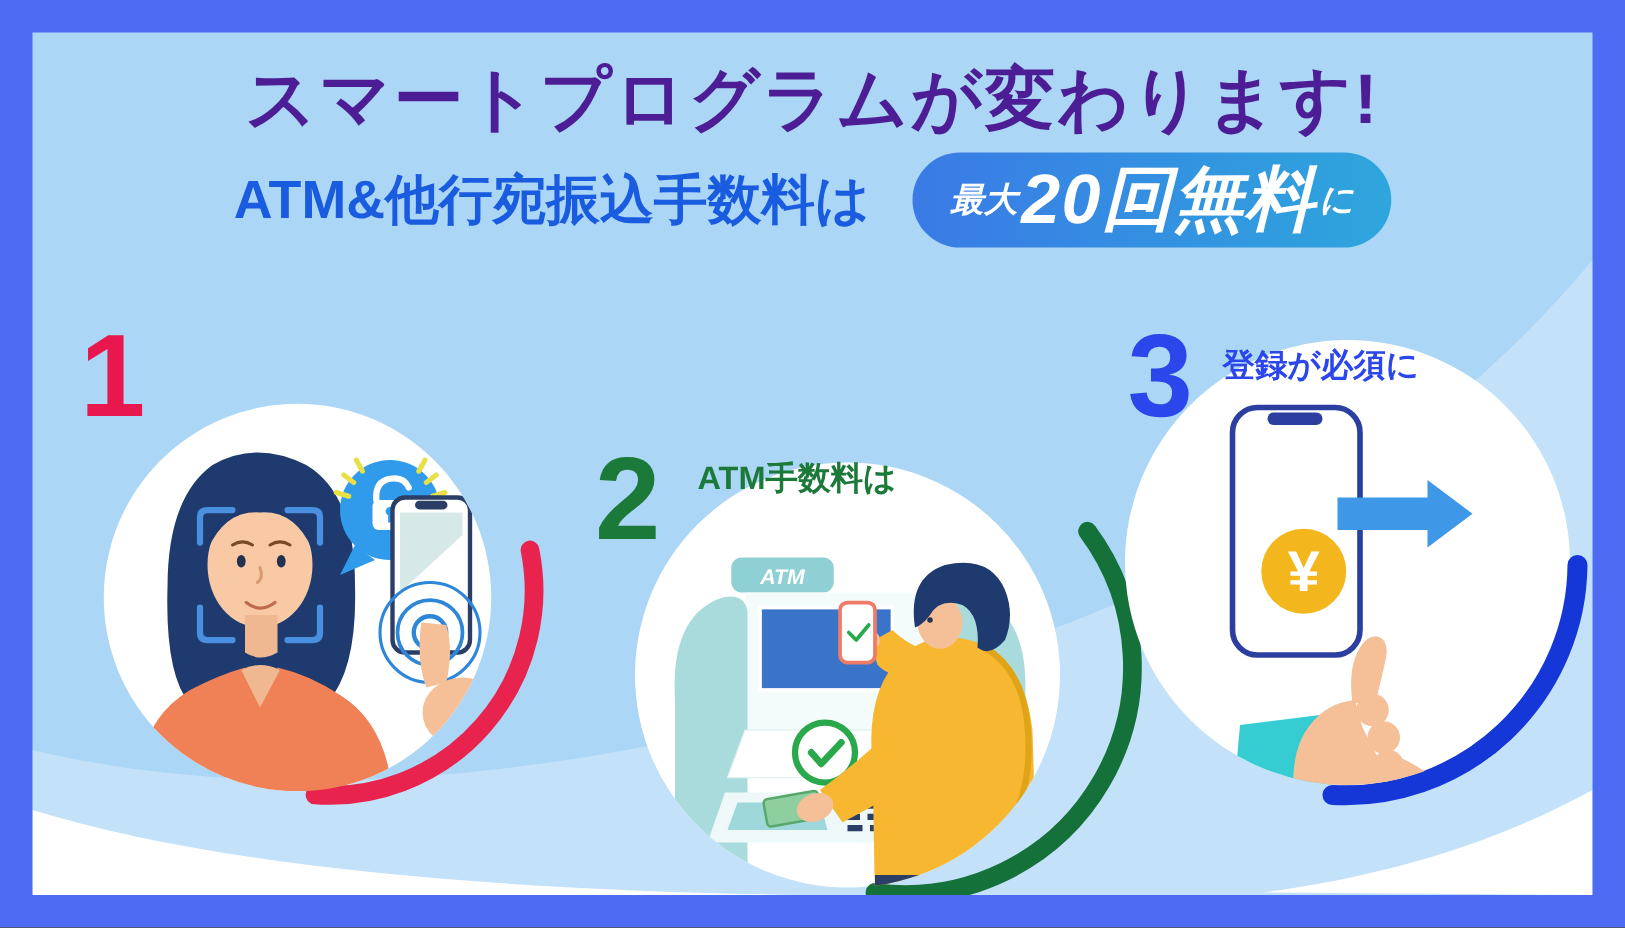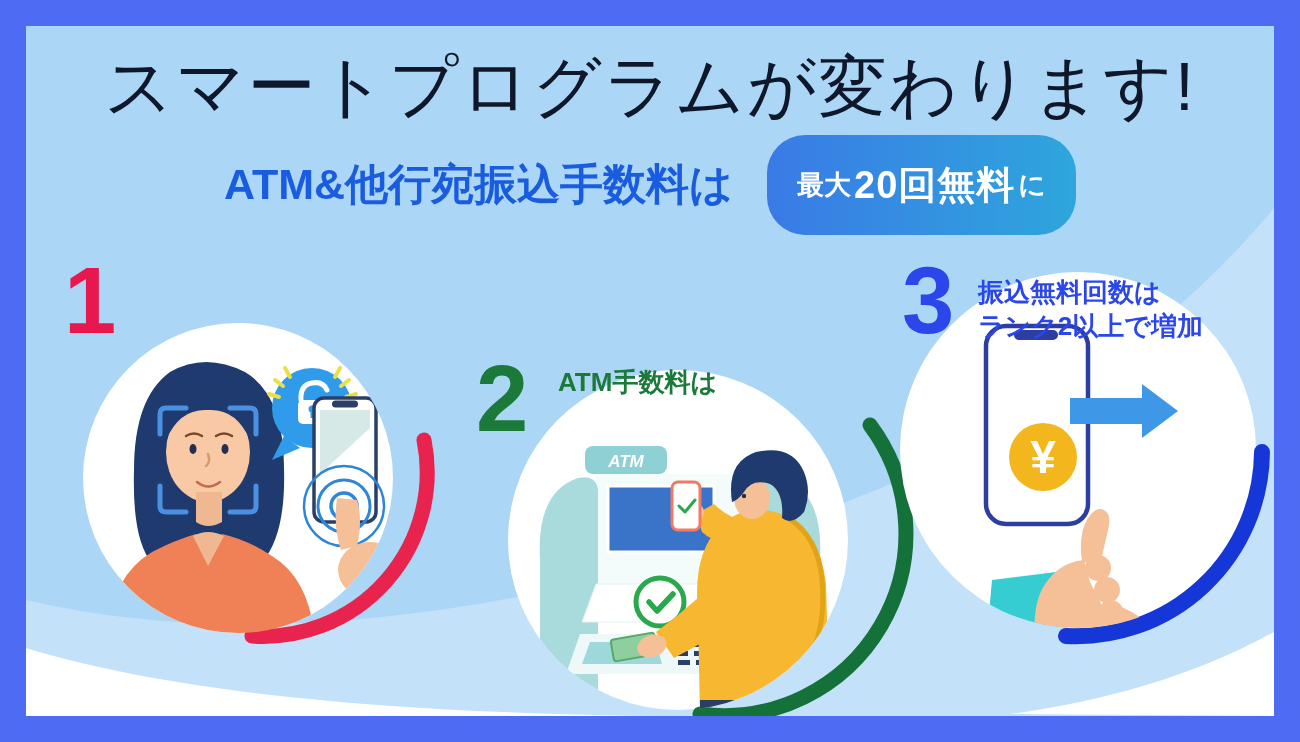--- a/index.html
+++ b/index.html
@@ -9,34 +9,34 @@
     background:#4e6cf3;overflow:hidden;
   }
   .canvas{
     position:absolute;left:26px;top:26px;width:1248px;height:690px;
     background:#abd6f5;overflow:hidden;
   }
   svg.bg{position:absolute;left:0;top:0;display:block;}
   .content{position:absolute;left:0;top:0;width:1248px;height:690px;}
   .title{
     position:absolute;left:0;top:16px;width:100%;text-align:center;
-    font-size:68px;font-weight:400;letter-spacing:2px;color:#0f172a;white-space:nowrap;
+    font-size:56px;font-weight:700;letter-spacing:2px;color:#4c1d95;white-space:nowrap;
   }
   .subtitle-row{
-    position:absolute;left:0;top:120px;width:100%;height:78px;
+    position:absolute;left:0;top:95px;width:100%;height:78px;
     display:flex;align-items:center;justify-content:center;gap:34px;text-align:right;
   }
   .subtitle-text{font-size:43px;font-weight:800;color:#1a5ce0;white-space:nowrap;}
   .badge{
-    height:100px;border-radius:38px;padding:0 30px;
+    height:76px;border-radius:38px;padding:0 30px;
     background:linear-gradient(90deg,#3a7ae6 0%,#2ea6dc 100%);
-    display:flex;align-items:center;gap:3px;color:#ffffff;white-space:nowrap;
+    display:flex;align-items:center;gap:3px;color:#ffffff;white-space:nowrap;font-style:italic;
   }
   .badge-small{font-size:27px;font-weight:800;}
-  .badge-big{font-size:38px;font-weight:800;letter-spacing:1px;}
+  .badge-big{font-size:56px;font-weight:800;letter-spacing:1px;}
   .feature-num{
     position:absolute;font-size:94px;font-weight:800;line-height:1;white-space:nowrap;
   }
   .feature-lines{
     position:absolute;font-size:26px;font-weight:800;line-height:1.3;white-space:nowrap;
   }
   .f1{color:#e8174e;}
   .f2{color:#1b7a3a;}
   .f3{color:#2b46ea;}
 </style>
@@ -216,19 +216,18 @@
       <div class="feature-lines f1" style="left:108px;top:248px;">
       </div>
 
       <div class="feature-num f2" style="left:450px;top:326px;">2</div>
       <div class="feature-lines f2" style="left:532px;top:340px;">
         <div>ATM手数料は</div>
       </div>
 
       <div class="feature-num f3" style="left:876px;top:228px;">3</div>
       <div class="feature-lines f3" style="left:952px;top:250px;">
-        <div>振込無料回数は</div>
-        <div>ランク2以上で増加</div>
+        <div>登録が必須に</div>
       </div>
     </div>
 
   </div>
 </div>
 
 </body></html>

